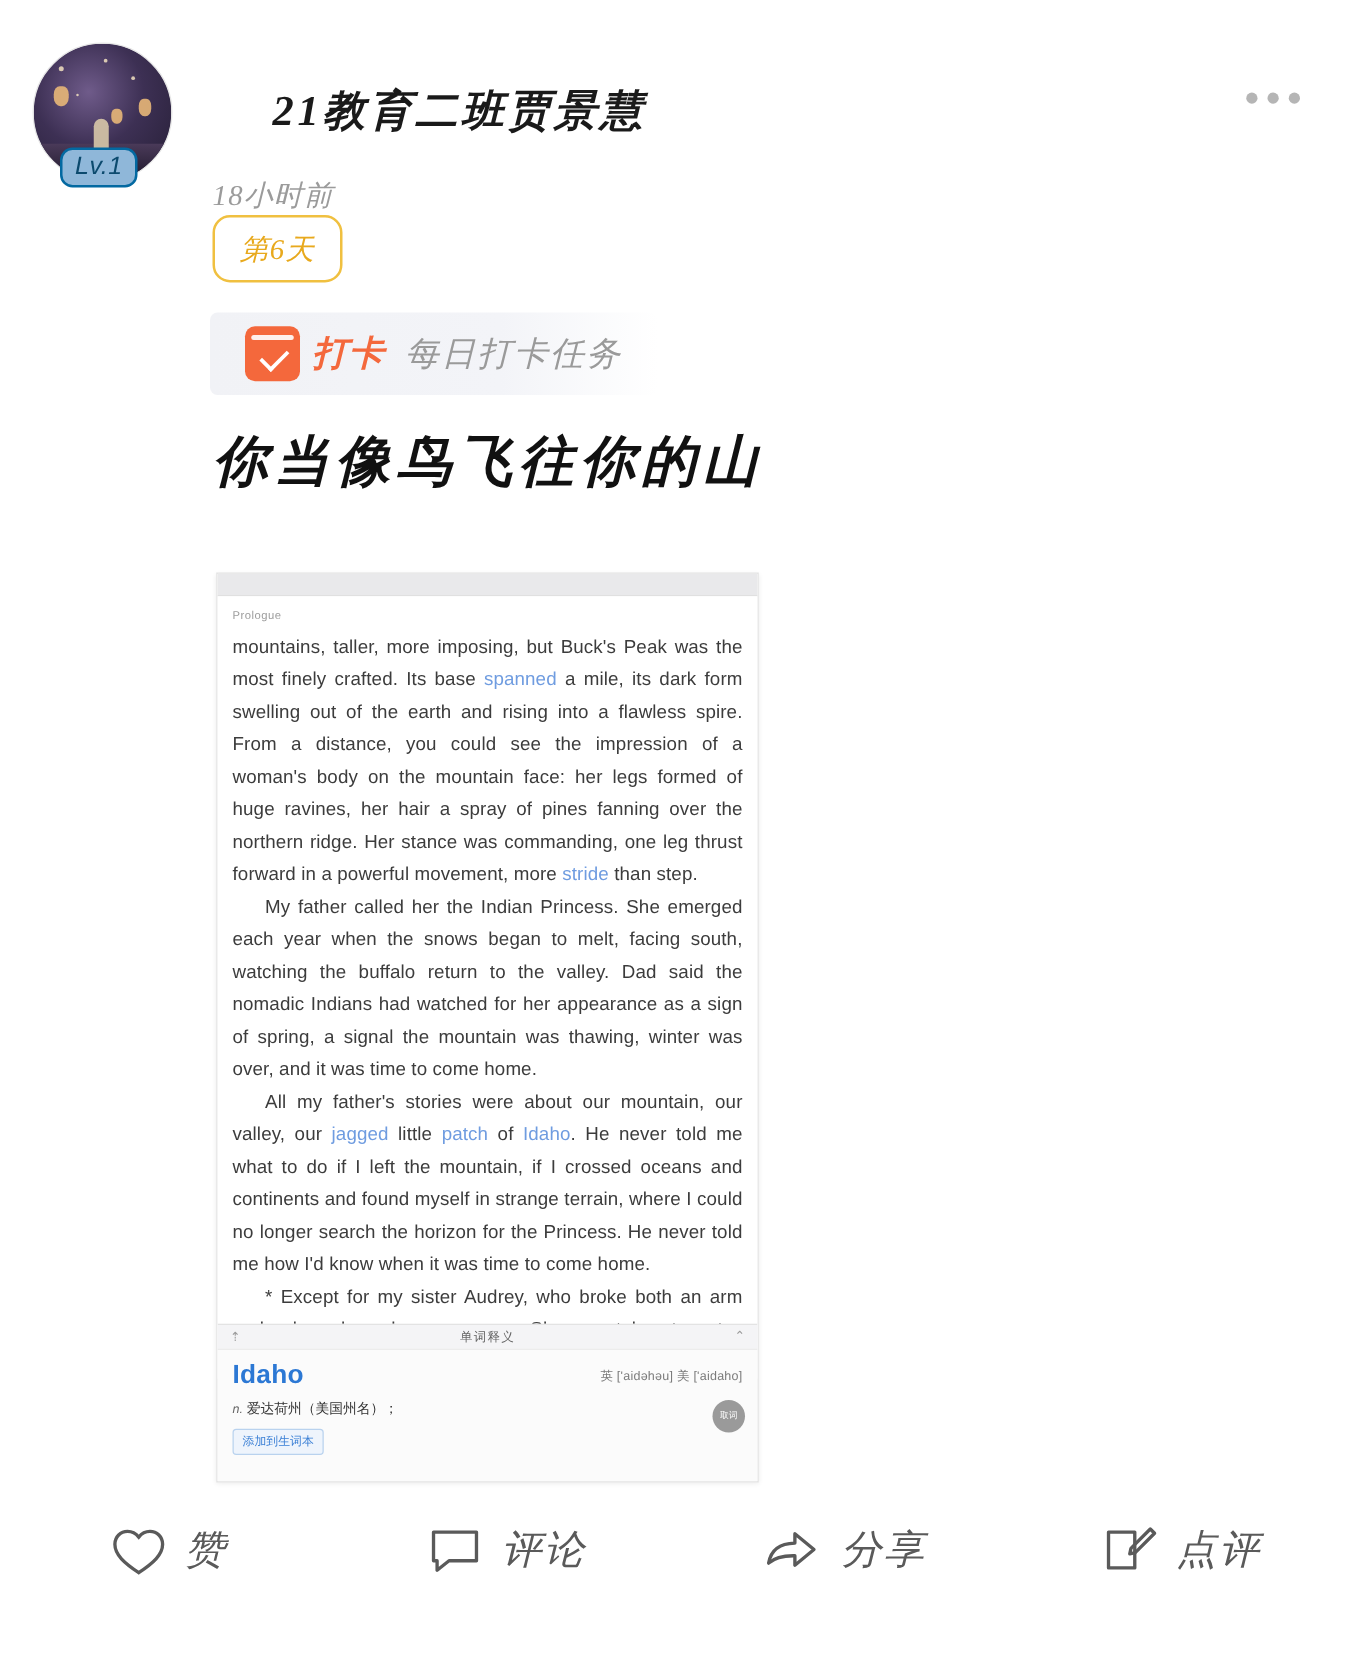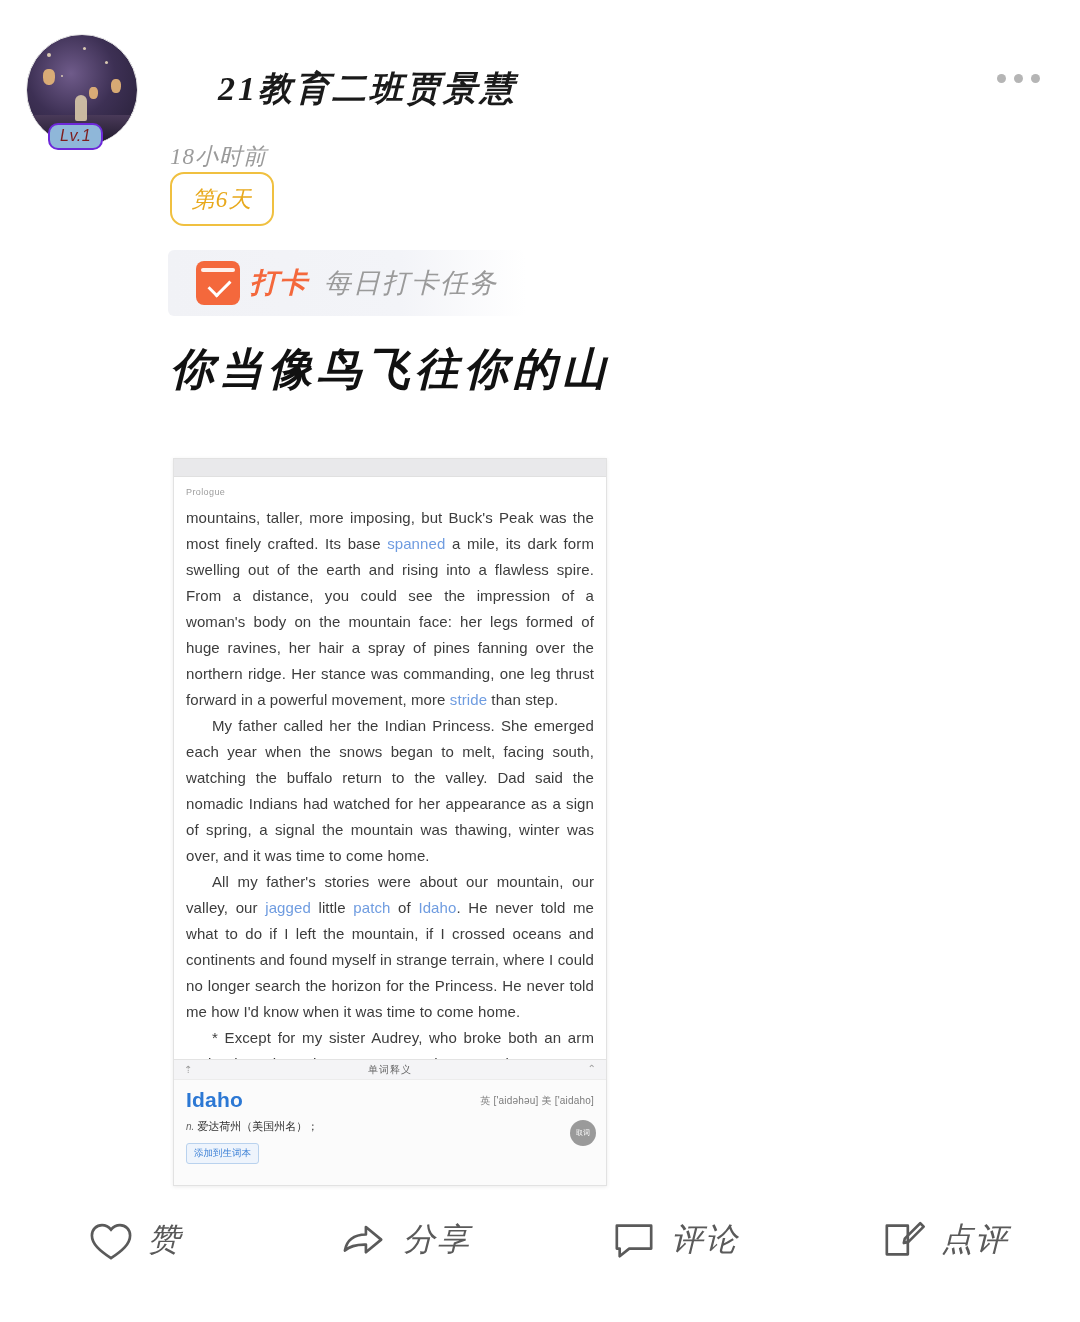--- a/index.html
+++ b/index.html
@@ -58,26 +58,26 @@
     left: 48px; bottom: 24px;
     width: 12px; height: 26px;
     background: #d8c8a8;
     border-radius: 6px 6px 2px 2px;
     opacity: .9;
   }
   .level-badge {
     position: absolute;
     left: 22px; bottom: -4px;
     background: #8fb7d9;
-    color: #7f1d1d;
-    font-size: 16px;
+    color: #0c4a6e;
+    font-size: 20px;
     font-style: italic;
     border-radius: 10px;
     padding: 2px 10px 3px;
-    border: 2px solid #6d28d9;
+    border: 2px solid #0369a1;
     letter-spacing: .5px;
   }
   .user-name {
     position: absolute;
     left: 170px; top: 40px;
     font-size: 34px;
     font-weight: 700;
     font-style: italic;
     color: #1a1a1a;
     letter-spacing: 3px;
@@ -407,33 +407,33 @@
     <div class="action">
       <span>
         <svg width="46" height="42" viewBox="0 0 24 22">
             <path d="M12 20.5C6 16.5 2 13 2 8.6 2 5.5 4.4 3.2 7.3 3.2c1.8 0 3.5.9 4.7 2.4 1.2-1.5 2.9-2.4 4.7-2.4C19.6 3.2 22 5.5 22 8.6c0 4.4-4 7.9-10 11.9z" fill="none" stroke="#5a5a5a" stroke-width="1.4"></path>
           </svg>
       </span>
       <span class="label">赞</span>
     </div>
     <div class="action">
       <span>
+        <svg width="46" height="42" viewBox="0 0 24 22">
+            <path d="M3 3.5h18v12H9.5L4.5 19.5v-4H3z" fill="none" stroke="#5a5a5a" stroke-width="1.4" stroke-linejoin="round"></path>
+          </svg>
+      </span>
+      <span class="label">评论</span>
+    </div>
+    <div class="action">
+      <span>
         <svg width="50" height="42" viewBox="0 0 26 22">
             <path d="M3 16.5c1-6 5.5-8.3 11-8.4V4.2l8 6.6-8 6.6v-4c-4.6-.1-8.3.6-11 3.1z" fill="none" stroke="#5a5a5a" stroke-width="1.4" stroke-linejoin="round"></path>
           </svg>
       </span>
       <span class="label">分享</span>
-    </div>
-    <div class="action">
-      <span>
-        <svg width="46" height="42" viewBox="0 0 24 22">
-            <path d="M3 3.5h18v12H9.5L4.5 19.5v-4H3z" fill="none" stroke="#5a5a5a" stroke-width="1.4" stroke-linejoin="round"></path>
-          </svg>
-      </span>
-      <span class="label">评论</span>
     </div>
     <div class="action">
       <span>
         <svg width="46" height="42" viewBox="0 0 24 22">
             <path d="M3 3.5h11v15H3z" fill="none" stroke="#5a5a5a" stroke-width="1.4" stroke-linejoin="round"></path>
             <path d="M20.5 2.2l1.8 1.8-8.1 8.1-2.3.5.5-2.3z" fill="none" stroke="#5a5a5a" stroke-width="1.4" stroke-linejoin="round"></path>
           </svg>
       </span>
       <span class="label">点评</span>
     </div>

